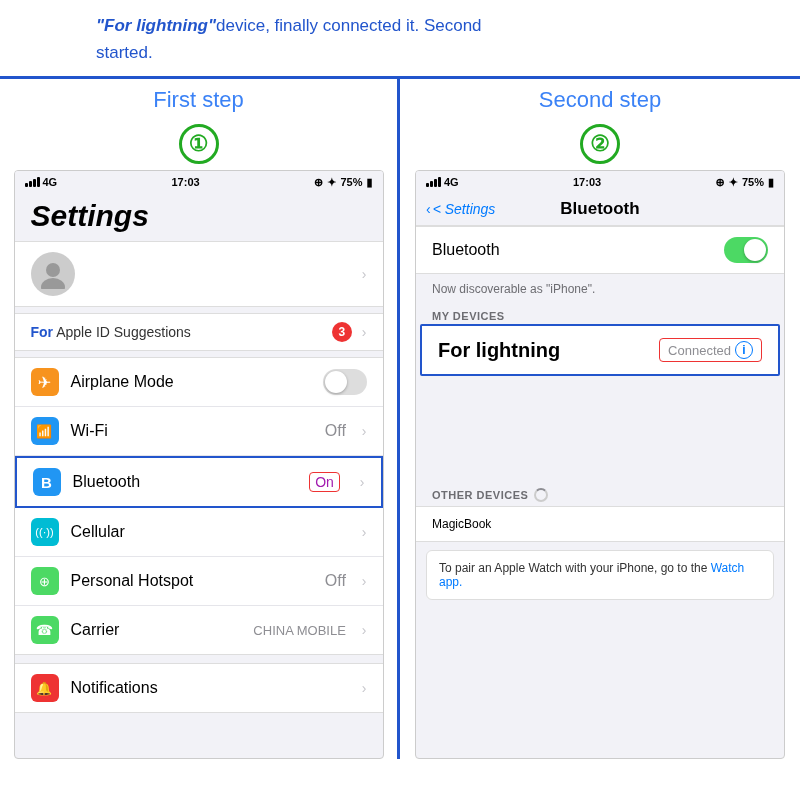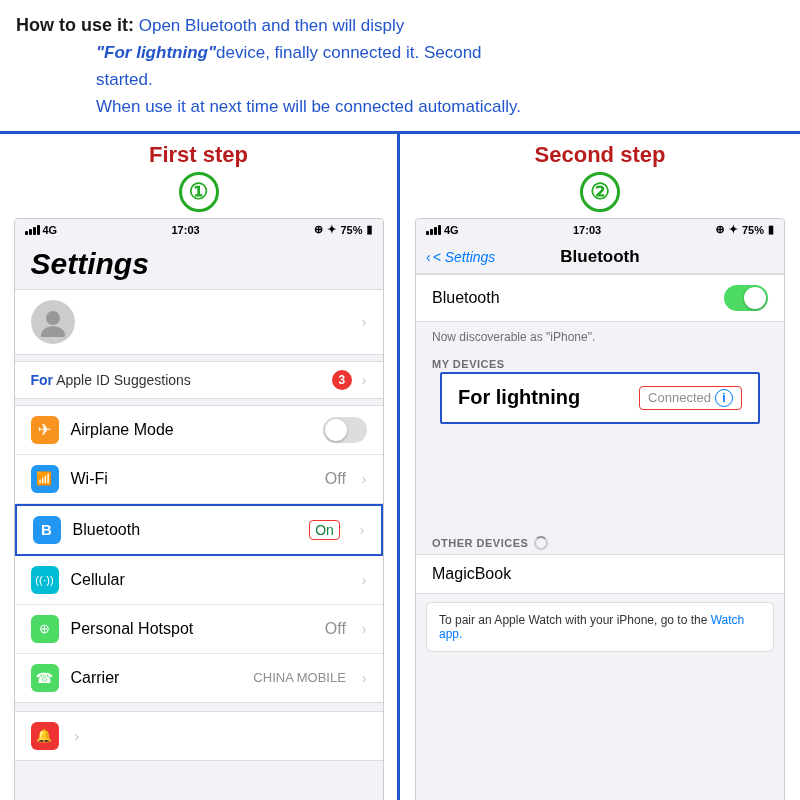--- a/index.html
+++ b/index.html
@@ -55,24 +55,24 @@
     }
     .col-right {
       width: 400px;
       display: flex;
       flex-direction: column;
       align-items: center;
     }
 
     .step-title {
       font-size: 22px;
-      font-weight: 700;
-      color: #b91c1c;
+      font-weight: 400;
+      color: #3b82f6;
       margin-top: 8px;
-      margin-bottom: 4px;
+      margin-bottom: 11px;
     }
 
     
     .step-circle {
       width: 40px;
       height: 40px;
       border-radius: 50%;
       border: 3px solid #22aa22;
       color: #22aa22;
       display: flex;
@@ -196,21 +196,21 @@
     .chevron { font-size: 14px; color: #c7c7cc; margin-left: 4px; }
 
     
     .bluetooth-row {
       border: 2px solid #2255cc !important;
     }
     .bt-on-badge {
       border: 1.5px solid #e33;
       border-radius: 4px;
       padding: 1px 5px;
-      color: #15803d;
+      color: #a21caf;
       font-size: 14px;
       margin-right: 4px;
     }
 
     
     .toggle {
       width: 44px; height: 26px;
       border-radius: 13px;
       display: flex; align-items: center;
       padding: 2px;
@@ -307,21 +307,21 @@
       border-top: 2px solid #8e8e93;
       border-radius: 50%;
       display: inline-block;
     }
 
     .bt-other-device {
       background: #fff;
       border-top: 1px solid #ddd;
       border-bottom: 1px solid #ddd;
       padding: 10px 16px;
-      font-size: 16px;
+      font-size: 12px;
     }
 
     .bt-note-box {
       margin: 8px 10px;
       background: #fff;
       border: 1px solid #ddd;
       border-radius: 6px;
       padding: 10px 12px;
       font-size: 12px;
       color: #333;
@@ -336,37 +336,32 @@
       padding: 10px 16px;
       display: flex;
       align-items: center;
       justify-content: space-between;
       margin-bottom: 4px;
     }
     .bt-toggle-label { font-size: 16px; }
 
     .for-lightning-border {
       border: 2px solid #2255cc;
-      margin: 0 24px;
+      margin: 0 4px;
       border-radius: 2px;
     }
   </style>
 </head>
 <body>
 
 <div class="top-section">
-  <div class="how-line">
-    <span class="how-label">How to use it:</span>
-    <span class="how-text">Open Bluetooth and then will disply</span>
-  </div>
   <div class="indent-text">
     <span class="for-lightning-inline">"For lightning"</span><span>device, finally connected it. Second</span>
   </div>
   <div class="indent-text">started.</div>
-  <div class="indent-text">When use it at next time will be connected automatically.</div>
 </div>
 
 <div class="columns">
 
   <div class="col-left">
     <div class="step-title">First step</div>
     <div class="step-circle">
       <span>①</span>
     </div>
 
@@ -458,20 +453,21 @@
           <div class="row-icon icon-green" style="font-size:14px;">☎</div>
           <span class="row-label">Carrier</span>
           <span class="row-value" style="font-size:13px;">CHINA MOBILE</span>
           <span class="chevron">›</span>
         </div>
       </div>
 
       <div class="settings-group">
         <div class="settings-row">
           <div class="row-icon icon-red-settings" style="font-size:13px;">🔔</div>
+          <span class="row-label">Notifications</span>
           <span class="chevron">›</span>
         </div>
       </div>
     </div>
   </div>
 
   <div class="col-right">
     <div class="step-title">Second step</div>
     <div class="step-circle">
       <span>②</span>

